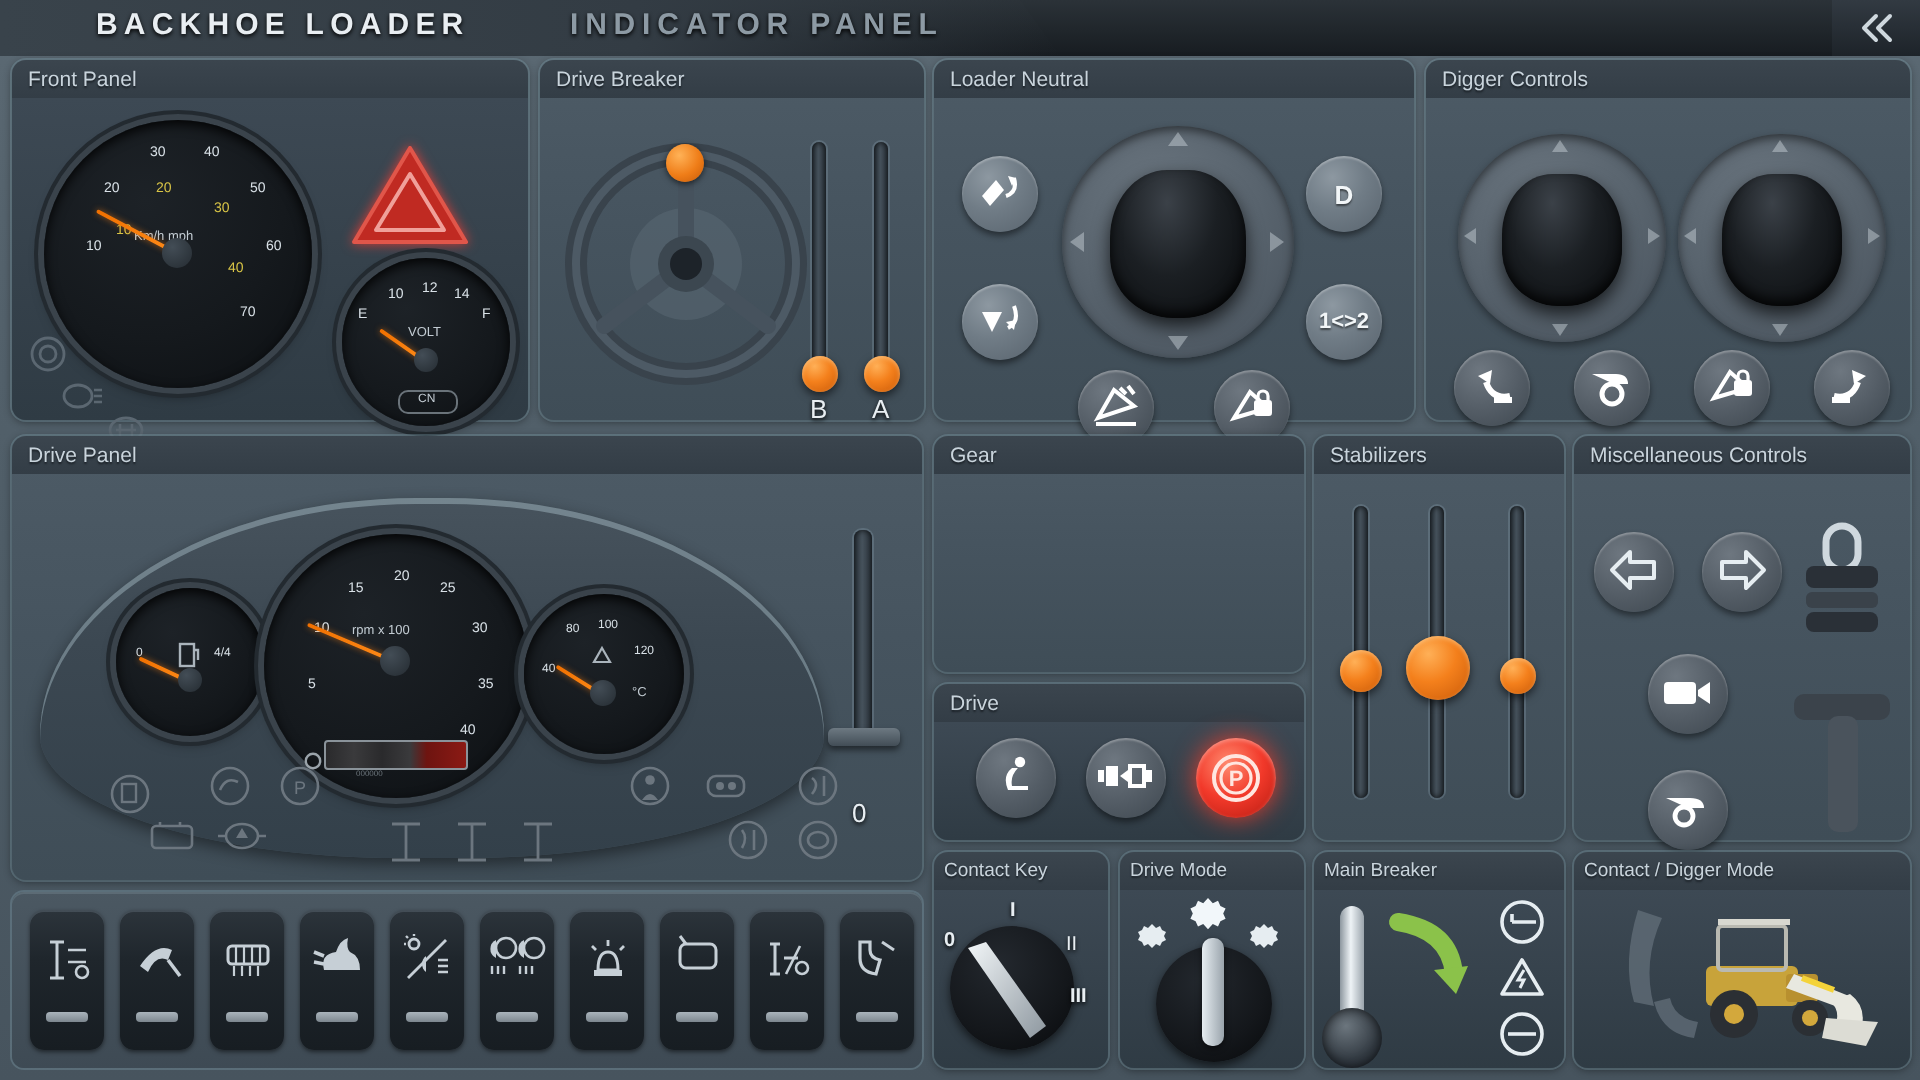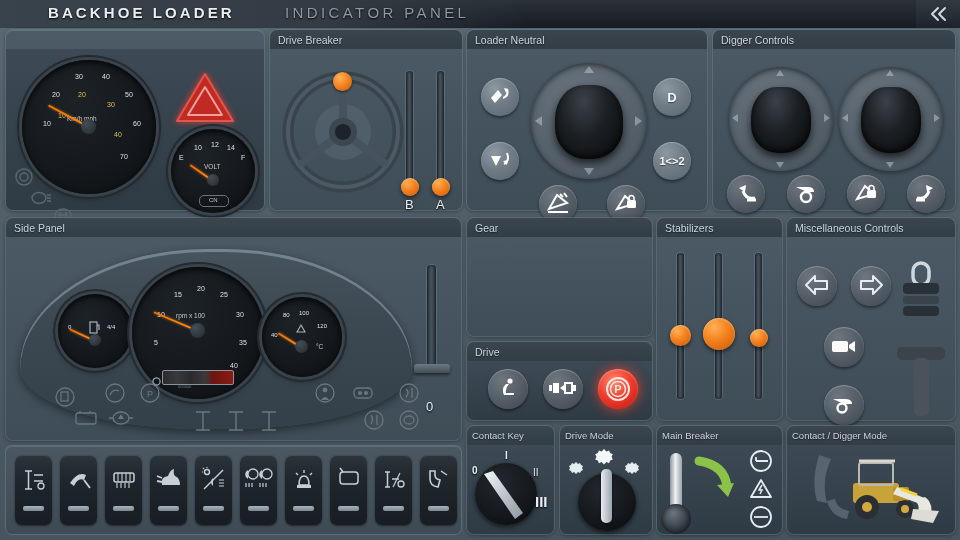--- a/index.html
+++ b/index.html
@@ -11,21 +11,21 @@
   
   #titlebar{position:absolute;left:0;top:0;width:960px;height:28px;
     background:linear-gradient(180deg,#2b3238 0%,#20262b 55%,#171c21 100%);
     overflow:hidden;}
   #titlebar:after{content:"";position:absolute;left:0;top:0;height:28px;width:530px;
     background:linear-gradient(90deg,#39434b 0%,#333c44 60%,rgba(40,48,55,0) 100%);
     clip-path:polygon(0 0,510px 0,530px 28px,0 28px);}
   .t-txt{position:absolute;top:4px;z-index:3;letter-spacing:3.1px;
      font-size:15px;font-weight:bold;text-shadow:0 1px 2px #000;}
   #t1{left:48px;color:#e9eef2;}
-  #t2{left:285px;color:#8d9aa4;font-weight:normal;letter-spacing:3.4px;}
+  #t2{left:285px;color:#8d9aa4;font-weight:bold;letter-spacing:3.4px;}
   #collapse{position:absolute;right:0;top:0;width:44px;height:28px;z-index:4;
     background:linear-gradient(180deg,#323a42,#1d2329);cursor:pointer;}
   #collapse svg{position:absolute;left:12px;top:6px;}
 
   
   .panel{position:absolute;border-radius:7px;
     background:linear-gradient(180deg,#4d5b66 0%,#46545f 45%,#3f4d57 100%);
     box-shadow:0 0 0 1px rgba(140,175,190,.30),0 1px 4px rgba(0,0,0,.45),
                inset 0 1px 0 rgba(190,220,230,.18);}
   .ph{position:absolute;left:0;top:0;right:0;height:19px;border-radius:7px 7px 0 0;
@@ -100,20 +100,21 @@
     <div id="collapse">
       <span>
         <svg width="20" height="16" viewBox="0 0 20 16">
             <path d="M10 2 L4 8 L10 14 M17 2 L11 8 L17 14" stroke="#cfd8de" stroke-width="2" fill="none" stroke-linecap="round" stroke-linejoin="round"></path>
           </svg>
       </span>
     </div>
   </div>
 
   <div class="panel" style="left:6px;top:30px;width:258px;height:180px">
+    <div class="ph">Front Panel</div>
     <div class="body dark" style="border-radius:0 0 7px 7px">
 
       <div class="gauge" style="left:16px;top:11px;width:134px;height:134px">
         <div class="gtxt" style="left:45px;top:55px">Km/h mph</div>
         <div class="gl" style="left:21px;top:60px">10</div>
         <div class="gl" style="left:30px;top:31px">20</div>
         <div class="gl" style="left:53px;top:13px">30</div>
         <div class="gl" style="left:80px;top:13px">40</div>
         <div class="gl" style="left:103px;top:31px">50</div>
         <div class="gl" style="left:111px;top:60px">60</div>
@@ -299,21 +300,21 @@
               <path d="M4 16 q9 2 12 -7" stroke="#fff" stroke-width="3" fill="none"></path>
               <path d="M13 3 l7 3 -6 4z" fill="#fff"></path>
               <path d="M3 18 h9" stroke="#fff" stroke-width="3"></path>
             </svg>
         </span>
       </div>
     </div>
   </div>
 
   <div class="panel" style="left:6px;top:218px;width:455px;height:222px">
-    <div class="ph">Side Panel</div>
+    <div class="ph">Drive Panel</div>
     <div class="body">
 
       <div style="position:absolute;left:14px;top:12px;width:392px;height:180px;
          border-radius:48% 48% 46% 46%/66% 66% 34% 34%;
          background:linear-gradient(180deg,#47535d 0%,#3c4852 40%,#33404a 100%);
          box-shadow:inset 0 3px 0 rgba(200,225,235,.35),0 3px 8px rgba(0,0,0,.45)"></div>
 
       <div class="gauge" style="left:52px;top:57px;width:74px;height:74px">
         <div class="gl" style="left:10px;top:30px;font-size:6px">0</div>
         <div class="gl" style="left:49px;top:30px;font-size:6px">4/4</div>
@@ -544,21 +545,21 @@
               <linearGradient id="kg" x1="0" y1="0" x2="1" y2="1">
                 <stop offset="0" stop-color="#f2f6f8"></stop>
                 <stop offset="1" stop-color="#8d979f"></stop>
               </linearGradient>
             </defs>
           </svg>
       </div>
       <span class="lbl" style="left:5px;top:20px;font-size:10px;font-weight:bold">0</span>
       <span class="lbl" style="left:38px;top:5px;font-size:10px;font-weight:bold">I</span>
       <span class="lbl" style="left:66px;top:22px;font-size:10px;font-weight:normal">II</span>
-      <span class="lbl" style="left:68px;top:48px;font-size:15px;font-weight:bold">III</span>
+      <span class="lbl" style="left:68px;top:48px;font-size:10px;font-weight:bold">III</span>
     </div>
   </div>
 
   <div class="panel" style="left:560px;top:426px;width:92px;height:108px">
     <div class="ph" style="font-size:9.5px;padding-left:5px">Drive Mode</div>
     <div class="body dark" style="border-radius:0 0 7px 7px">
       <div style="position:absolute;left:18px;top:28px;width:58px;height:58px;border-radius:50%;
         background:radial-gradient(circle at 40% 30%,#23282e 0%,#14171b 60%,#07090b 100%);
         box-shadow:0 2px 5px rgba(0,0,0,.6)"></div>
       <div style="position:absolute;left:41px;top:24px;width:11px;height:54px;border-radius:5px;

